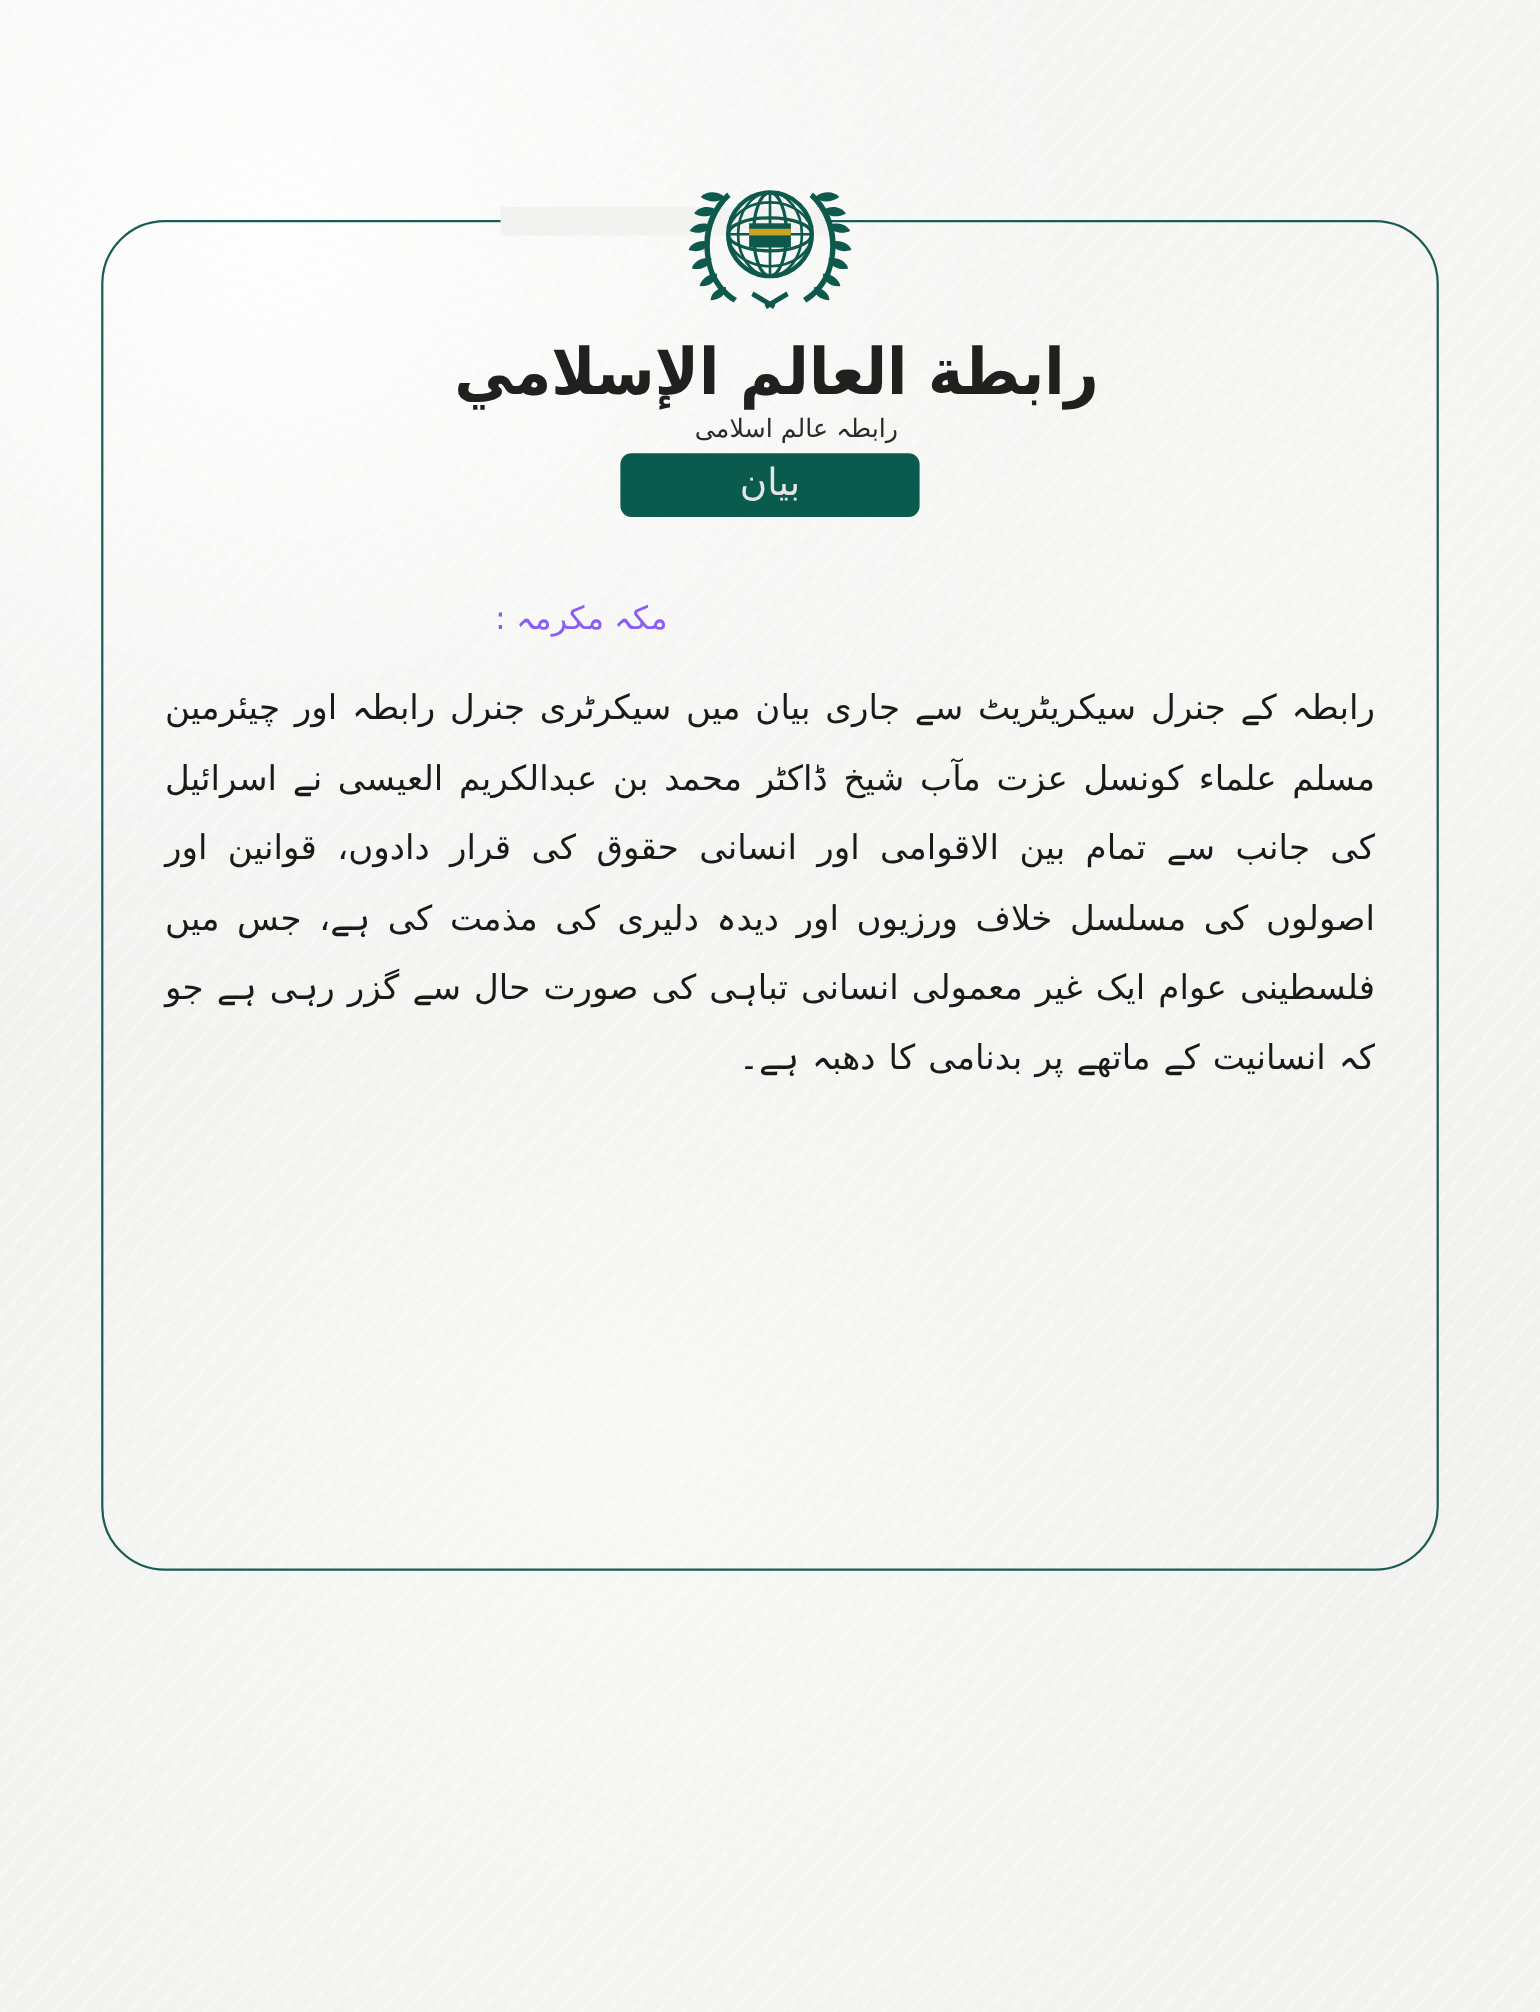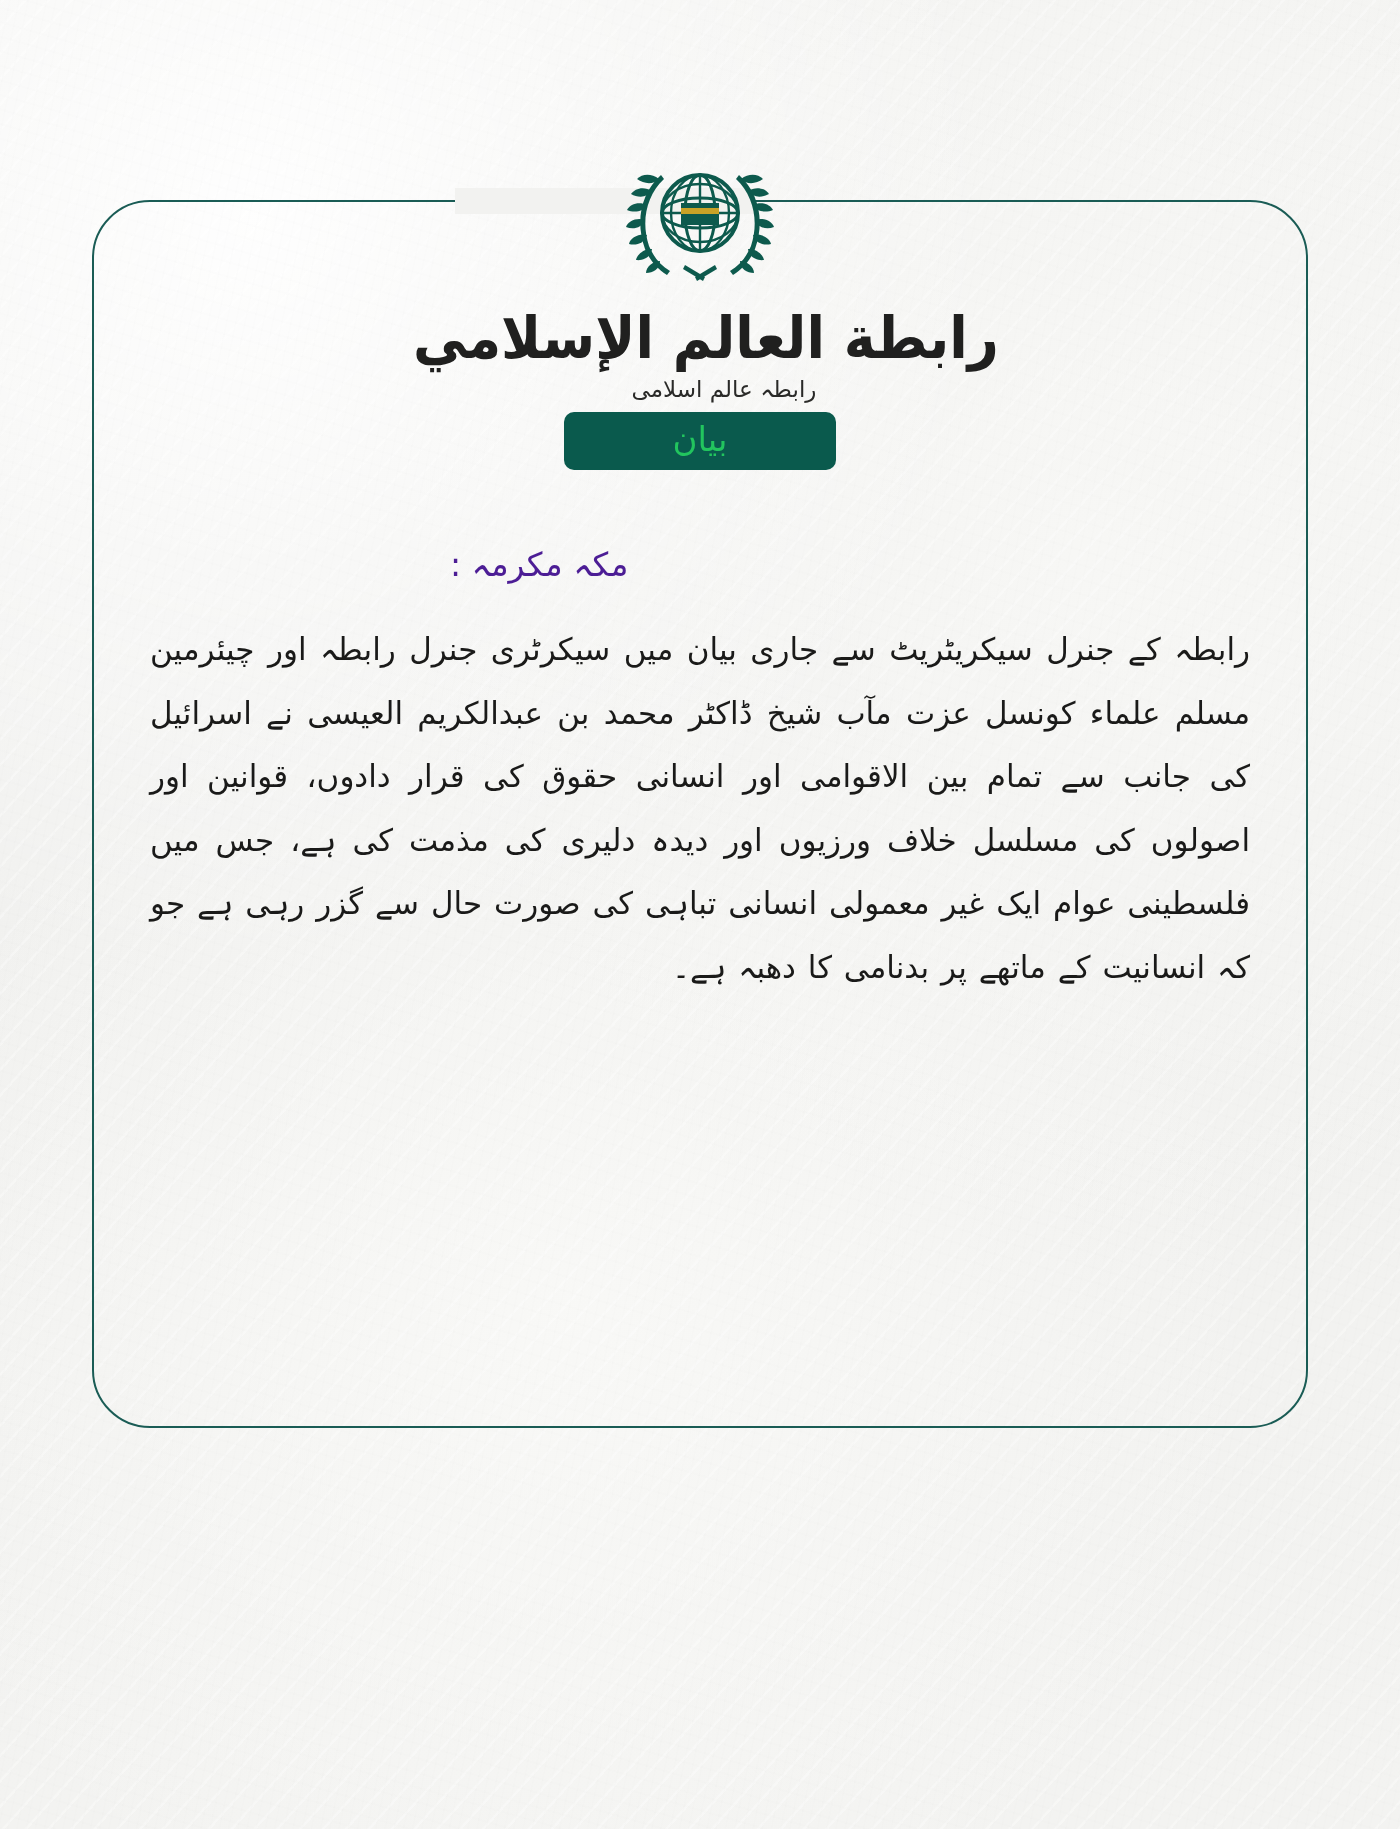--- a/index.html
+++ b/index.html
@@ -108,40 +108,40 @@
   .banner {
     width: 272px;
     height: 58px;
     background: #0a5a4d;
     border-radius: 10px;
     display: flex;
     align-items: center;
     justify-content: center;
   }
   .banner-text {
-    color: #22c55e;
+    color: #e5e5e5;
     font-size: 34px;
     font-family: "DejaVu Sans", sans-serif;
     line-height: 1;
     padding-bottom: 4px;
   }
 
   
   .body-area {
     position: absolute;
     left: 150px;
     top: 545px;
     width: 1100px;
     direction: rtl;
     text-align: right;
   }
   .dateline {
     font-family: "DejaVu Sans", sans-serif;
-    font-size: 33px;
-    color: #4c1d95;
+    font-size: 29px;
+    color: #8b5cf6;
     margin-bottom: 34px;
     padding-left: 10px;
     text-align: left;
     direction: rtl;
   }
   .dateline-inner {
     display: inline-block;
     padding-left: 290px;
   }
   .para {

